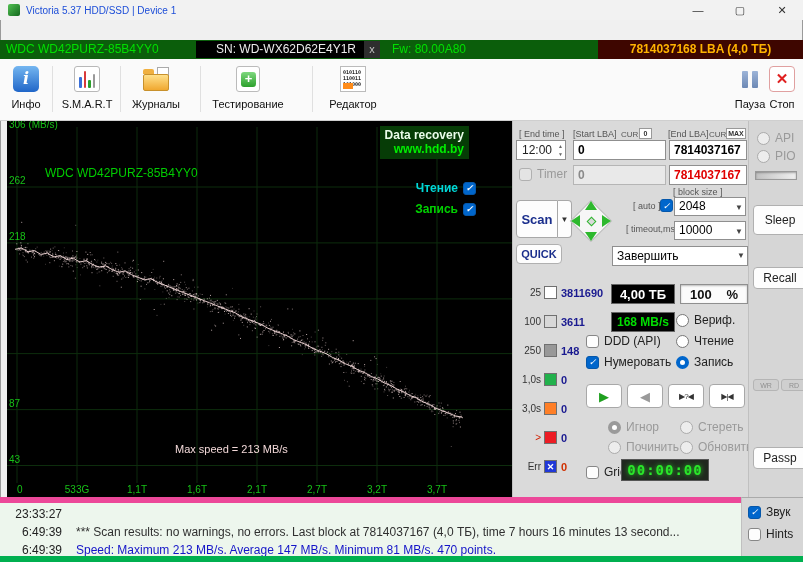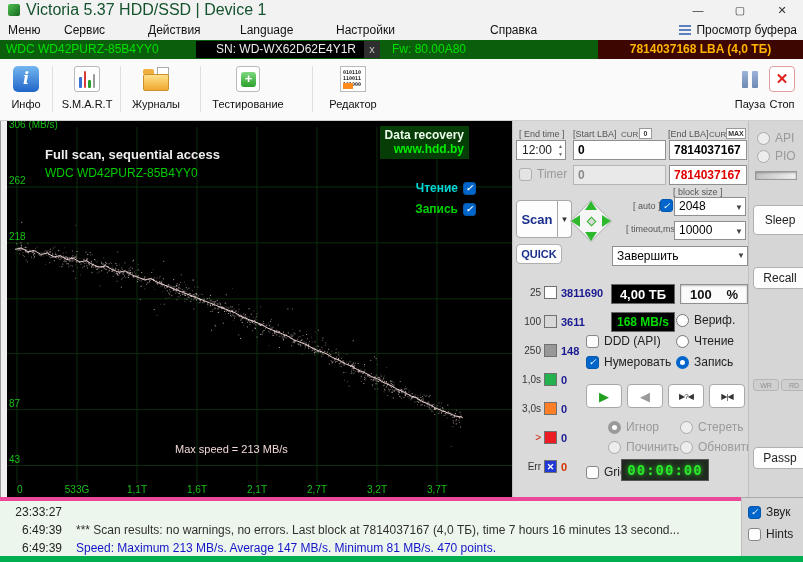--- a/index.html
+++ b/index.html
@@ -3,21 +3,21 @@
 <meta charset="utf-8">
 <style>
   *{margin:0;padding:0;box-sizing:border-box;}
   html,body{width:803px;height:562px;}
   body{font-family:"Liberation Sans",sans-serif;font-size:12px;background:#fff;overflow:hidden;}
   .win{position:relative;width:803px;height:562px;background:#f0f0f0;box-shadow:inset 0 0 0 1px #9a9a9a;overflow:hidden;}
 
   
   .titlebar{position:absolute;top:0;left:0;right:0;height:20px;background:#f2f2f2;display:flex;align-items:center;}
   .app-icon{width:12px;height:12px;margin:0 6px 0 8px;border-radius:2px;background:linear-gradient(135deg,#52c052,#14691f);flex:0 0 auto;}
-  .title-text{color:#14532d;font-size:16px;}
+  .title-text{color:#1d4ed8;font-size:10px;}
   .win-controls{margin-left:auto;display:flex;height:100%;}
   .win-btn{width:42px;height:100%;display:flex;align-items:center;justify-content:center;font-size:11px;color:#333;}
 
   
   .menubar{position:absolute;top:20px;left:0;right:0;height:20px;background:#f2f2f2;}
   .menu-item{position:absolute;top:0;height:20px;line-height:20px;color:#111;cursor:default;}
   .menu-buffer{position:absolute;right:6px;top:0;height:20px;display:flex;align-items:center;gap:5px;color:#111;}
   .list-icon{width:12px;height:11px;background:repeating-linear-gradient(#5b7fbf 0 2px,transparent 2px 4px);}
 
   
@@ -116,21 +116,21 @@
   .mbtn .g-sm{color:#333;font-size:8px;letter-spacing:-1px;}
   .timer-lcd{position:absolute;left:108px;top:338px;width:88px;height:22px;background:#20281f;border:1px solid #555;color:#2ae62a;font:bold 14px "DejaVu Sans Mono",monospace;letter-spacing:1px;display:flex;align-items:center;justify-content:center;text-shadow:0 0 5px rgba(40,255,40,.75);}
 
   
   .rightcol{position:absolute;left:741px;top:0;width:62px;height:376px;background:#d6d6d6;border-left:1px solid #c0c0c0;}
   .rc-radio{position:absolute;display:flex;align-items:center;gap:5px;font-size:12px;color:#9a9a9a;}
   .rc-bar{position:absolute;left:6px;top:50px;width:42px;height:9px;background:linear-gradient(90deg,#c2c2c2,#f0f0f0);border:1px solid #999;box-shadow:inset 0 1px 2px rgba(0,0,0,.3);}
   .pill{position:absolute;width:26px;height:12px;background:#cfcfcf;border:1px solid #b5b5b5;border-radius:3px;font-size:7px;color:#909090;display:flex;align-items:center;justify-content:center;}
 
   
-  .log{position:absolute;top:497px;left:0;width:741px;height:59px;background:#edf6ed;border-top:4px solid #ec4899;overflow:hidden;}
+  .log{position:absolute;top:497px;left:0;width:741px;height:59px;background:#edf6ed;border-top:6px solid #ec4899;overflow:hidden;}
   .log-row{position:absolute;left:0;right:0;height:18px;line-height:18px;white-space:nowrap;}
   .log-time{position:absolute;left:6px;width:56px;text-align:right;color:#222;}
   .log-text{position:absolute;left:76px;}
   .sidebox{position:absolute;left:741px;top:497px;width:62px;height:59px;background:#d6d6d6;border-top:1px solid #aaa;border-left:1px solid #c0c0c0;}
   .statusbar{position:absolute;left:0;bottom:0;width:803px;height:6px;background:#00b050;}
 </style>
 </head>
 <body>
 
 <div class="win">
@@ -138,32 +138,20 @@
   <div class="titlebar">
     <span class="app-icon"></span>
     <span class="title-text">Victoria 5.37 HDD/SSD | Device 1</span>
     <span class="win-controls">
       <span class="win-btn">—</span>
       <span class="win-btn">▢</span>
       <span class="win-btn">✕</span>
     </span>
   </div>
 
-  <div class="menubar">
-    <span class="menu-item" style="left:8px">Меню</span>
-    <span class="menu-item" style="left:64px">Сервис</span>
-    <span class="menu-item" style="left:148px">Действия</span>
-    <span class="menu-item" style="left:240px">Language</span>
-    <span class="menu-item" style="left:336px">Настройки</span>
-    <span class="menu-item" style="left:490px">Справка</span>
-    <span class="menu-buffer">
-      <span class="list-icon"></span>
-      <span>Просмотр буфера</span>
-    </span>
-  </div>
 
   <div class="drivebar">
     <span class="db-model">WDC WD42PURZ-85B4YY0</span>
     <span class="db-sn">SN: WD-WX62D62E4Y1R</span>
     <span class="db-x">x</span>
     <span class="db-fw">Fw: 80.00A80</span>
     <span class="db-cap">7814037168 LBA (4,0 ТБ)</span>
   </div>
 
   <div class="toolbar">
@@ -1760,21 +1748,20 @@
           <rect x="373.7" y="254.6" width="1" height="1" fill="rgba(240,216,216,0.67)"></rect>
           <rect x="18.2" y="129.5" width="1" height="1" fill="rgba(240,216,216,0.75)"></rect>
           <rect x="169.0" y="168.4" width="1" height="1" fill="rgba(240,216,216,0.34)"></rect>
           <rect x="415.0" y="275.0" width="1" height="1" fill="rgba(240,216,216,0.43)"></rect>
           <rect x="239.4" y="197.3" width="1" height="1" fill="rgba(240,216,216,0.74)"></rect>
           <rect x="130.8" y="148.5" width="1" height="1" fill="rgba(240,216,216,0.72)"></rect>
           <rect x="112.1" y="152.1" width="1" height="1" fill="rgba(240,216,216,0.73)"></rect>
           <rect x="200.3" y="182.3" width="1" height="1" fill="rgba(240,216,216,0.59)"></rect>
           <rect x="114.7" y="147.6" width="1" height="1" fill="rgba(240,216,216,0.69)"></rect>
         </svg>
-      <div class="g-title">Full scan, sequential access</div>
       <div class="g-drive">WDC WD42PURZ-85B4YY0</div>
       <div class="g-banner">
         <div class="b1">Data recovery</div>
         <div class="b2">www.hdd.by</div>
       </div>
       <div class="g-check read">
         <span>Чтение</span>
         <span class="cb on">
             <i>✓</i>
           </span>

